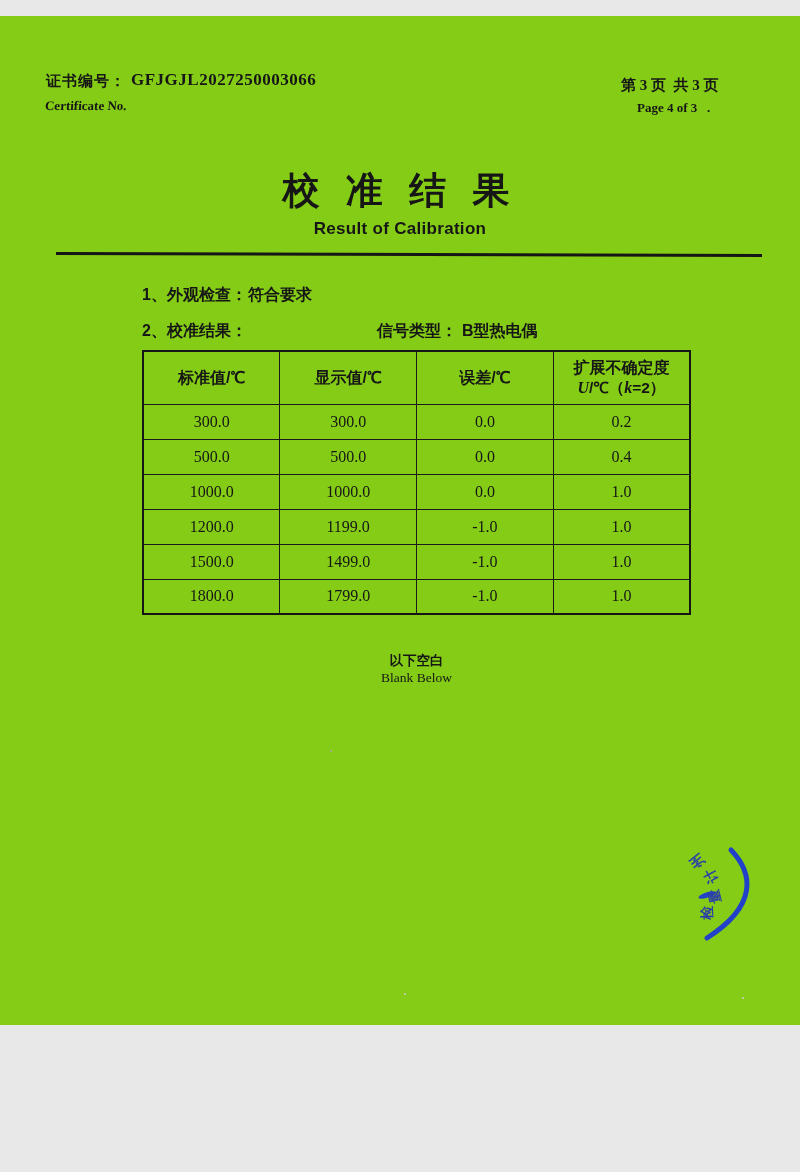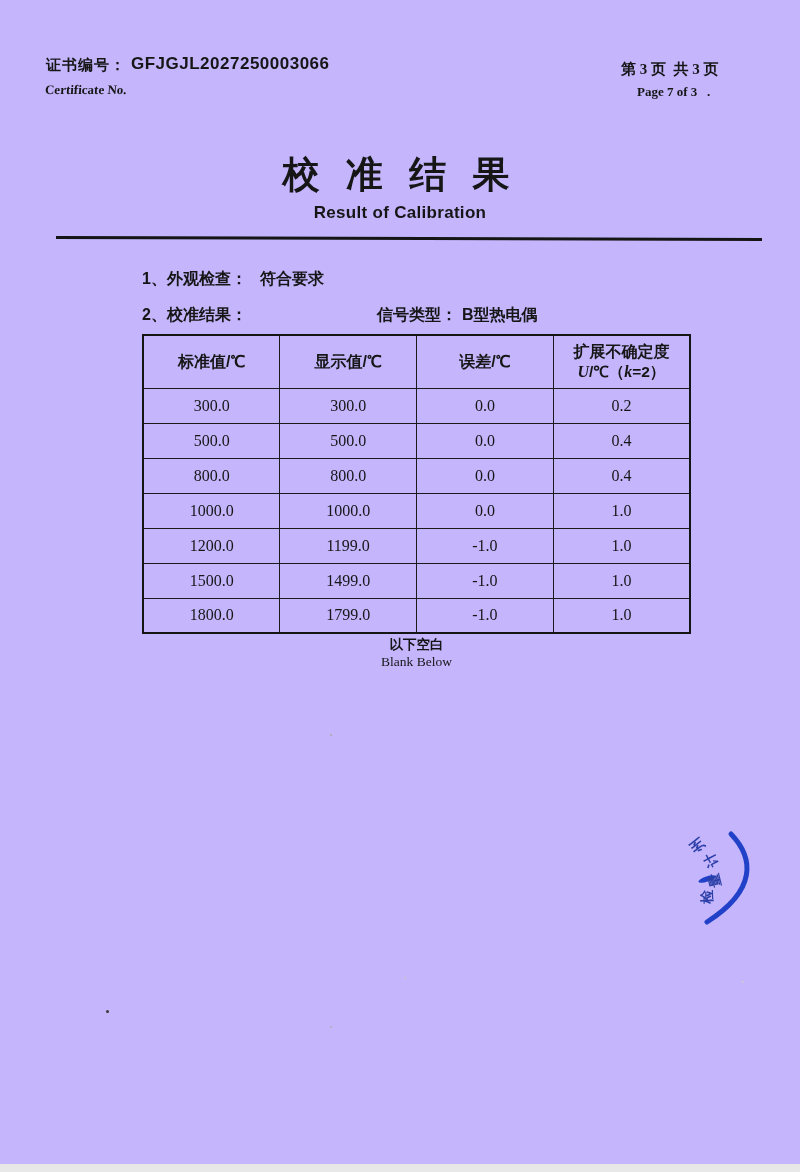--- a/index.html
+++ b/index.html
@@ -1,37 +1,37 @@
 <!DOCTYPE html>
 <html><head>
 <meta charset="utf-8">
 <style>
   * { margin: 0; padding: 0; box-sizing: border-box; }
   html, body { background: #e8e8e8; }
   #page {
     position: relative;
     width: 800px;
-    height: 1164px;
-    margin: 0 auto;
-    background: #c4b5fd;
+    height: 1009px;
+    margin: 16px auto;
+    background: #84cc16;
     overflow: hidden;
     font-family: "Liberation Sans", sans-serif;
     color: #161616;
   }
   .abs { position: absolute; }
   .pre { white-space: pre; font-family: Liberation Serif, serif; }
 
   
   .cert-label-zh {
     left: 46px; top: 56px;
     font-size: 15px; font-weight: 700; letter-spacing: 1px;
   }
   .cert-number {
     left: 131px; top: 54px;
-    font-family: Liberation Sans, sans-serif;
+    font-family: Liberation Serif, serif;
     font-size: 17px; font-weight: 700; letter-spacing: 0.5px;
   }
   .cert-label-en {
     left: 45px; top: 82px;
     font-family: "Liberation Serif", serif;
     font-size: 13px; font-weight: 600; font-style: italic; font-style: normal;
     transform: skewX(-4deg);
   }
   .page-info-zh {
     left: 621px; top: 60px;
@@ -57,21 +57,21 @@
     letter-spacing: 0.3px;
   }
   .title-rule {
     left: 56px; top: 237px; width: 706px; height: 3px;
     background: #151515;
     transform: rotate(0.15deg);
   }
 
   
   .item1 { left: 142px; top: 269px; font-size: 16px; font-weight: 600; }
-  .item1-value { left: 260px; top: 269px; font-size: 16px; font-weight: 600; }
+  .item1-value { left: 248px; top: 269px; font-size: 16px; font-weight: 600; }
   .item2 { left: 142px; top: 305px; font-size: 16px; font-weight: 600; }
   .signal-label { left: 377px; top: 305px; font-size: 16px; font-weight: 600; }
   .signal-value { left: 462px; top: 305px; font-size: 16px; font-weight: 700; }
 
   
   .cal-table-wrap { left: 142px; top: 334px; }
   table.cal {
     border-collapse: collapse;
     width: 549px;
     table-layout: fixed;
@@ -125,21 +125,21 @@
 </head>
 <body>
 
 <div id="page">
 
   <div class="abs cert-label-zh">证书编号：</div>
   <div class="abs cert-number">GFJGJL2027250003066</div>
   <div class="abs cert-label-en">Certificate No.</div>
 
   <div class="abs page-info-zh pre">第 3 页  共 3 页</div>
-  <div class="abs page-info-en pre">Page 7 of 3   .</div>
+  <div class="abs page-info-en pre">Page 4 of 3   .</div>
 
   <div class="abs title-zh">校 准 结 果</div>
   <div class="abs title-en">Result of Calibration</div>
   <div class="abs title-rule"></div>
 
   <div class="abs item1">1、外观检查：</div>
   <div class="abs item1-value">符合要求</div>
   <div class="abs item2">2、校准结果：</div>
   <div class="abs signal-label">信号类型：</div>
   <div class="abs signal-value">B型热电偶</div>
@@ -164,26 +164,20 @@
             <td>0.0</td>
             <td>0.2</td>
           </tr>
           <tr>
             <td>500.0</td>
             <td>500.0</td>
             <td>0.0</td>
             <td>0.4</td>
           </tr>
           <tr>
-            <td>800.0</td>
-            <td>800.0</td>
-            <td>0.0</td>
-            <td>0.4</td>
-          </tr>
-          <tr>
             <td>1000.0</td>
             <td>1000.0</td>
             <td>0.0</td>
             <td>1.0</td>
           </tr>
           <tr>
             <td>1200.0</td>
             <td>1199.0</td>
             <td>-1.0</td>
             <td>1.0</td>

